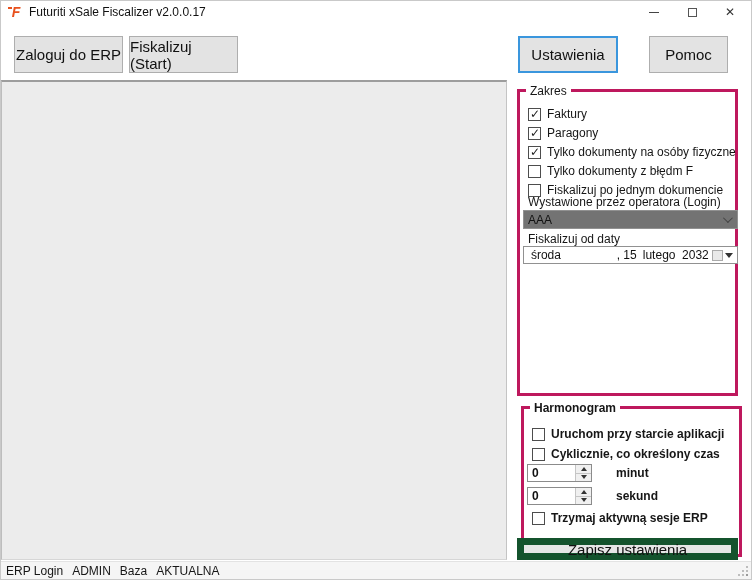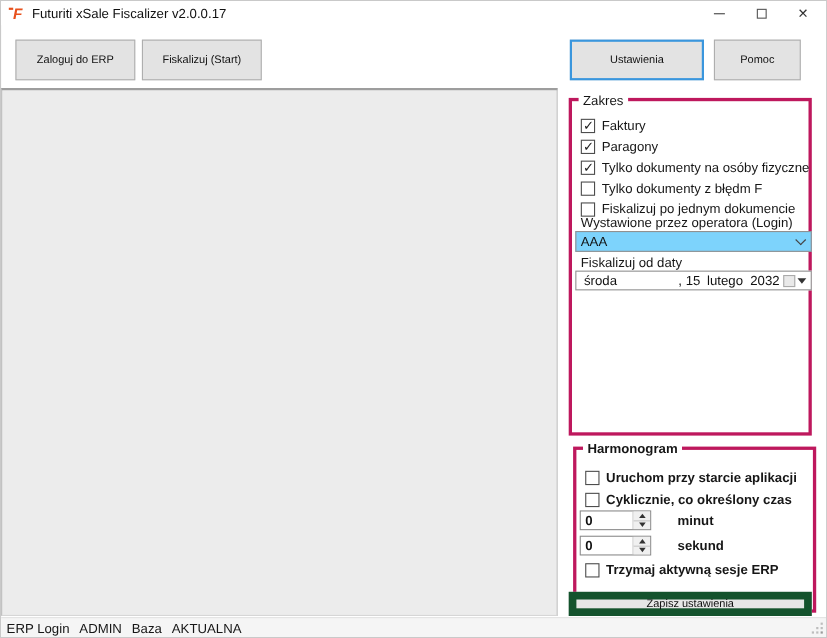--- a/index.html
+++ b/index.html
@@ -13,45 +13,45 @@
   .app-icon { position:absolute; left:8px; top:4px; width:14px; height:14px; color:#e8511d; font-weight:bold; font-style:italic; font-size:14px; line-height:14px; text-align:center; }
   .app-icon::before { content:""; position:absolute; left:-1px; top:2px; width:4px; height:2px; background:#e8511d; }
   .title-text { position:absolute; left:28px; top:4px; font-size:12px; color:#111; white-space:nowrap; }
   .caption-buttons { position:absolute; right:2px; top:0; height:22px; display:flex; }
   .cap-btn { width:38px; height:22px; display:flex; align-items:center; justify-content:center; cursor:default; }
   .glyph-min { width:10px; height:1px; background:#444; display:block; }
   .glyph-max { width:9px; height:9px; border:1px solid #555; display:block; }
   .glyph-close { font-size:12px; color:#333; line-height:1; }
 
   
-  .btn { position:absolute; background:#e3e3e3; border:1px solid #aeaeae; display:flex; align-items:center; justify-content:center; font-size:10px; color:#111; cursor:default; }
+  .btn { position:absolute; background:#e3e3e3; border:1px solid #aeaeae; display:flex; align-items:center; justify-content:center; font-size:15px; color:#111; cursor:default; }
   .btn-login { left:13px; top:35px; width:109px; height:37px; }
   .btn-fisc  { left:128px; top:35px; width:109px; height:37px; }
-  .btn-settings { left:517px; top:35px; width:122px; height:37px; border:2px solid #3a96dd; }
+  .btn-settings { left:517px; top:35px; width:100px; height:37px; border:2px solid #3a96dd; }
   .btn-help  { left:648px; top:35px; width:79px; height:37px; }
 
   
   .log-panel { position:absolute; left:0; top:79px; width:506px; height:480px; background:#ececec; border-top:2px solid #9d9d9d; border-left:1px solid #bdbdbd; border-right:1px solid #c4c4c4; border-bottom:1px solid #d6d6d6; }
 
   
   .groupbox { position:absolute; border:3px solid #be185d; background:#fff; }
   .gb-zakres { left:516px; top:88px; width:221px; height:307px; }
   .gb-harmono { left:520px; top:405px; width:221px; height:151px;font-weight:bold; }
   .gb-title { position:absolute; top:-8px; left:6px; background:#fff; padding:0 4px; font-size:12px; color:#161616; }
 
   
   .chk { position:absolute; left:8px; display:flex; align-items:center; gap:6px; height:14px; cursor:default; }
   .chk-box { width:13px; height:13px; background:#fff; border:1px solid #4d4d4d; position:relative; flex:0 0 13px; }
   .chk-box.checked::after { content:"✓"; position:absolute; left:1px; top:-2px; font-size:12px; font-weight:bold; color:#1c1c1c; }
   .chk-label { white-space:nowrap; color:#161616; }
 
   .field-label { position:absolute; left:8px; white-space:nowrap; color:#161616; }
 
   
-  .combo { position:absolute; left:3px; width:215px; height:19px; background:#7dd3fc; border:1px solid #919191; display:flex; align-items:center; padding:0 4px; }
+  .combo { position:absolute; left:3px; width:215px; height:19px; background:#737373; border:1px solid #919191; display:flex; align-items:center; padding:0 4px; }
   .combo-value { flex:1; color:#111; }
   .combo-chevron { width:7px; height:7px; border-right:1px solid #444; border-bottom:1px solid #444; transform:rotate(45deg) translateY(-2px); margin-right:3px; }
 
   
   .datepicker { position:absolute; left:3px; width:215px; height:18px; background:#fff; border:1px solid #919191; display:flex; align-items:center; }
   .dp-part { color:#111; text-align:center; }
   .dp-weekday { width:58px; }
   .dp-day { width:34px;margin-left:46px; }
   .dp-month { width:52px; }
   .dp-year { width:44px; }

